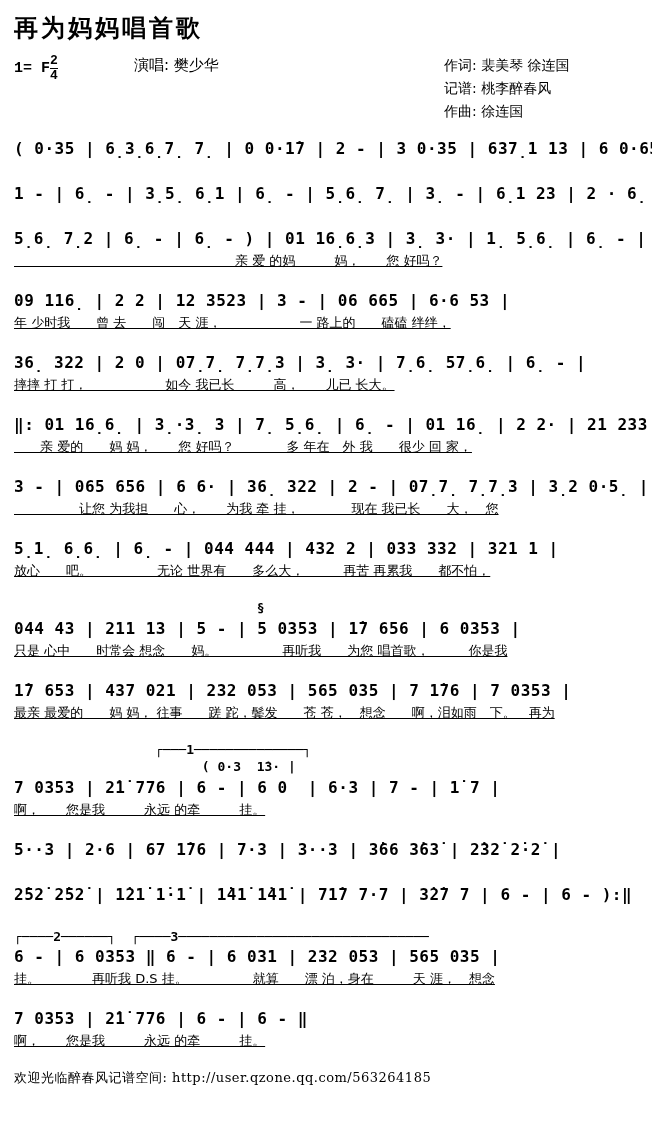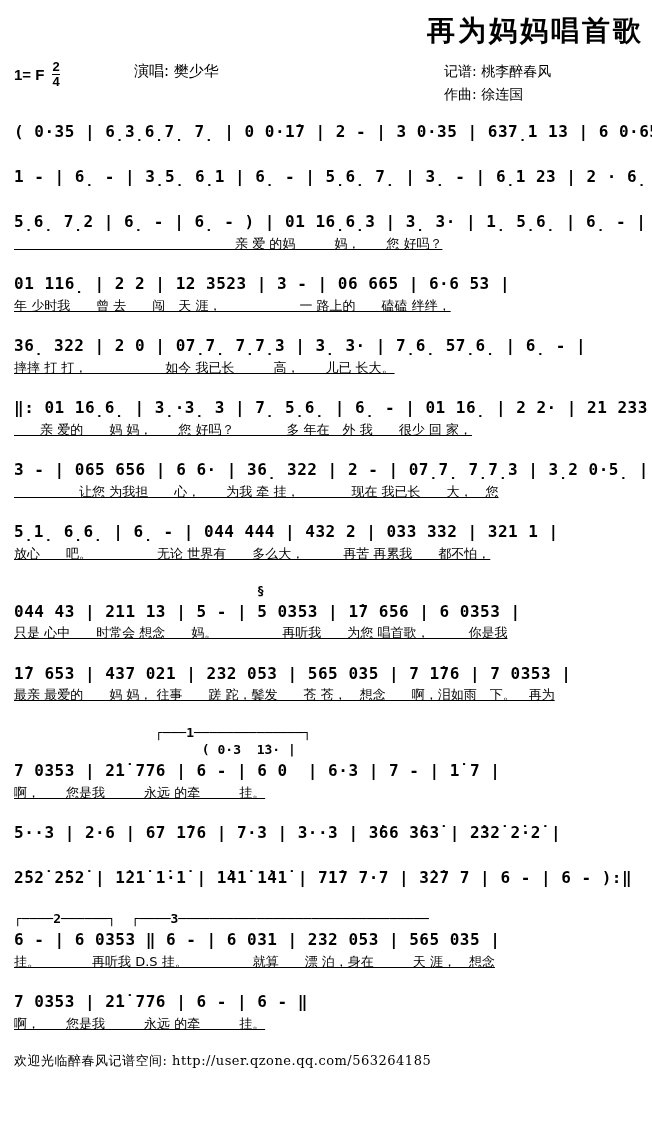--- a/index.html
+++ b/index.html
@@ -2,27 +2,27 @@
 <html><head>
 <meta charset="utf-8">
 <style>
   html,body{margin:0;padding:0;background:#ffffff;}
   .page{
     width:652px;height:1143px;box-sizing:border-box;
     padding:6px 8px 0 14px;background:#ffffff;overflow:hidden;
     color:#000;font-family:"DejaVu Sans",sans-serif;
   }
   .title{
-    text-align:right;font-size:28px;font-weight:900;letter-spacing:3px;
+    text-align:left;font-size:24px;font-weight:900;letter-spacing:3px;
     margin:6px 0 10px 0;font-family:"DejaVu Sans",sans-serif;
   }
   .meta-row{display:flex;align-items:flex-start;margin-bottom:14px;}
   .keysig{
     width:120px;font-weight:bold;font-size:15px;
-    font-family:Liberation Sans, sans-serif;display:flex;align-items:center;gap:8px;
+    font-family:Liberation Mono, monospace;display:flex;align-items:center;
   }
   .frac{display:inline-flex;flex-direction:column;text-align:center;font-size:13px;line-height:1.1;font-weight:bold;}
   .frac .den{border-top:1.5px solid #000;}
   .singer{flex:1;text-align:left;font-size:15px;padding-top:2px;}
   .credits{width:200px;font-size:14px;line-height:1.65;}
   .credit-row{white-space:nowrap;}
   .system{margin-bottom:20px;}
   .above{
     font-family:"DejaVu Sans Mono",monospace;font-weight:bold;font-size:13px;
     white-space:pre;line-height:1.35;
@@ -54,38 +54,39 @@
       <span class="frac">
         <span class="num">2</span>
         <span class="den">4</span>
       </span>
     </div>
     <div class="singer">
       <span>演唱:</span>
       <span>樊少华</span>
     </div>
     <div class="credits" id="credits">
+        <div class="credit-row"><span>作词:</span> <span>裴美琴 徐连国</span></div>
         <div class="credit-row"><span>记谱:</span> <span>桃李醉春风</span></div>
         <div class="credit-row"><span>作曲:</span> <span>徐连国</span></div>
       </div>
   </div>
 
   <div id="score">
       <div class="system">
         <div class="notes">( 0·35 | 6̣3̣6̣7̣ 7̣ | 0 0·1̇7 | 2 - | 3 0·35 | 637̣1 13 | 6 0·65 |</div>
       </div>
       <div class="system">
         <div class="notes">1 - | 6̣ - | 3̣5̣ 6̣1 | 6̣ - | 5̣6̣ 7̣ | 3̣ - | 6̣1 23 | 2 · 6̣ |</div>
       </div>
       <div class="system">
         <div class="notes">5̣6̣ 7̣2 | 6̣ - | 6̣ - ) | 01 16̣6̣3 | 3̣ 3· | 1̣ 5̣6̣ | 6̣ - |</div>
         <div class="lyrics">　　　　　　　　　　　　　　　　　亲 爱 的妈　　　妈，　　您 好吗？</div>
       </div>
       <div class="system">
-        <div class="notes">01 116̣ | 2 2 | 12 3523 | 3 - | 06 665 | 6·6 53 |</div>
+        <div class="notes">09 116̣ | 2 2 | 12 3523 | 3 - | 06 665 | 6·6 53 |</div>
         <div class="lyrics">年 少时我　　曾 去　　闯　天 涯，　　　　　　一 路上的　　磕磕 绊绊，</div>
       </div>
       <div class="system">
         <div class="notes">36̣ 322 | 2 0 | 07̣7̣ 7̣7̣3 | 3̣ 3· | 7̣6̣ 57̣6̣ | 6̣ - |</div>
         <div class="lyrics">摔摔 打 打，　　　　　　如今 我已长　　　高，　　儿已 长大。</div>
       </div>
       <div class="system">
         <div class="notes">‖: 01 16̣6̣ | 3̣·3̣ 3 | 7̣ 5̣6̣ | 6̣ - | 01 16̣ | 2 2· | 21 233 |</div>
         <div class="lyrics">　　亲 爱的　　妈 妈，　　您 好吗？　　　　多 年在　外 我　　很少 回 家，</div>
       </div>

